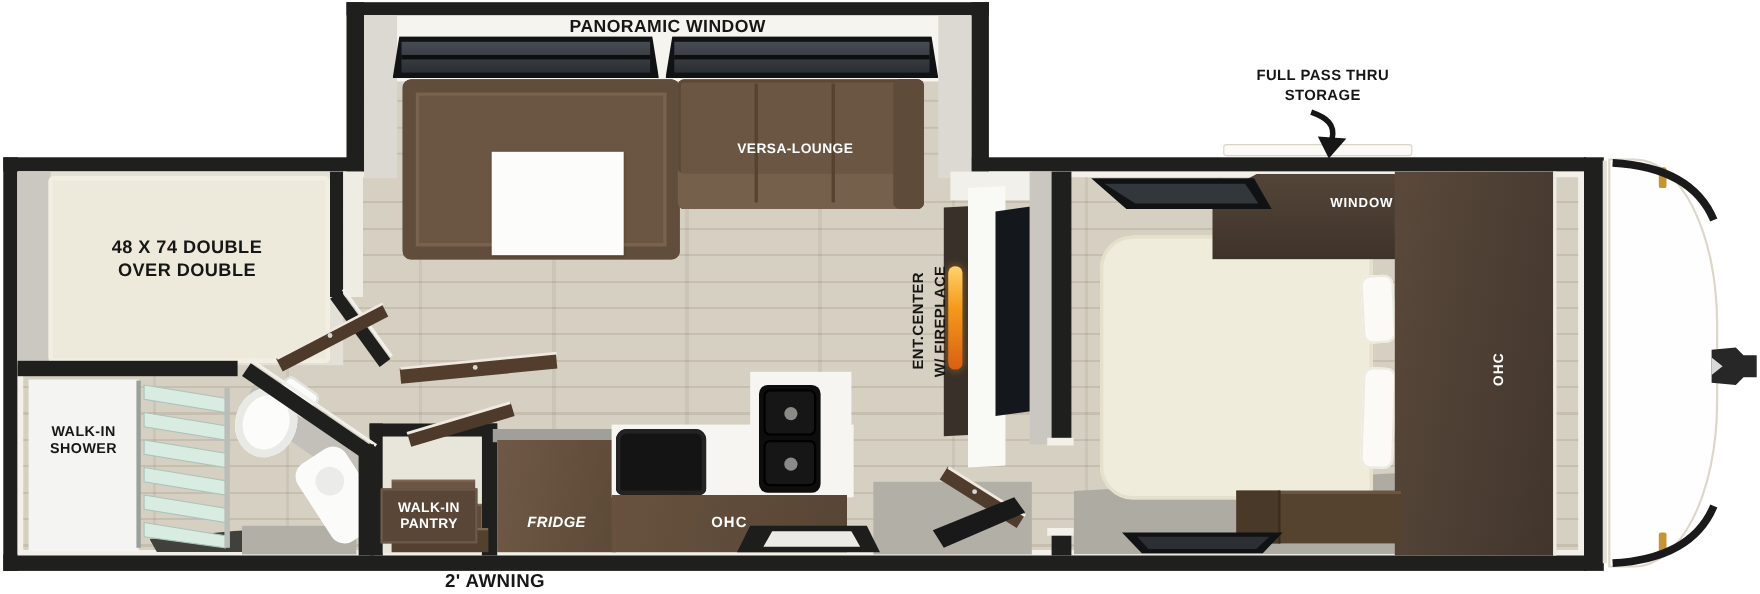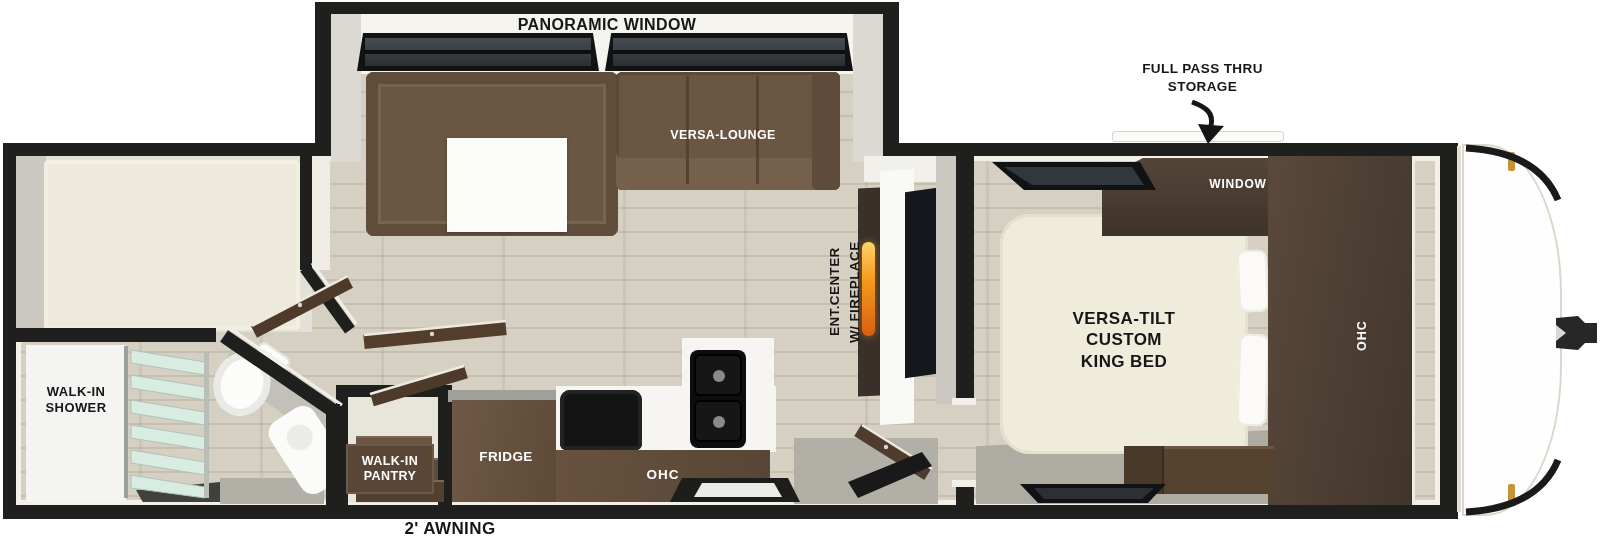--- a/index.html
+++ b/index.html
@@ -150,21 +150,21 @@
   #lbl-panoramic{left:331px;top:15px;width:552px;font-size:16px;}
   #lbl-passthru{left:1100px;top:60px;width:205px;font-size:13.5px;line-height:1.35;}
   #lbl-versalounge{left:633px;top:128px;width:180px;font-size:12.5px;}
   #lbl-bunk{left:60px;top:215px;width:220px;font-size:16.5px;}
   #lbl-closet{left:1180px;top:177px;width:116px;font-size:12px;letter-spacing:.8px;}
   #lbl-king{left:1012px;top:308px;width:224px;font-size:17px;}
   #lbl-bedohc{left:1348px;top:298px;width:30px;height:76px;font-size:12.5px;letter-spacing:1px;}
   #lbl-shower{left:28px;top:384px;width:96px;font-size:13px;}
   #lbl-ent{left:816px;top:206px;width:58px;height:172px;font-size:13.5px;line-height:1.5;}
   #lbl-pantry{font-size:12.5px;line-height:1.2;position:static;}
-  #lbl-fridge{left:452px;top:449px;width:108px;font-size:13.5px;}
+  #lbl-fridge{left:452px;top:467px;width:108px;font-size:13.5px;font-style:italic;}
   #lbl-kohc{left:556px;top:467px;width:214px;font-size:13.5px;letter-spacing:1px;}
   #lbl-awning{left:370px;top:518px;width:160px;font-size:17px;}
 </style>
 </head>
 <body>
 
 <div class="plan">
 
   <div class="abs" id="topwall-left"></div>
   <div class="abs" id="topwall-right"></div>
@@ -321,24 +321,23 @@
     <g>
       <path d="M1556,318 L1578,316 L1585,323 L1597,323 L1597,343 L1585,343 L1578,350 L1556,348 Z" fill="#272727"></path>
       <polygon points="1556,325 1566,333 1556,341" fill="#d9d9d9"></polygon>
     </g>
   </svg>
 
   <div class="lbl" id="lbl-panoramic">PANORAMIC WINDOW</div>
   <div class="lbl" id="lbl-passthru">FULL PASS THRU
 STORAGE</div>
   <div class="lbl lbl-w" id="lbl-versalounge">VERSA-LOUNGE</div>
+  <div class="lbl" id="lbl-bunk">48 X 74 DOUBLE
+OVER DOUBLE</div>
   <div class="lbl lbl-w" id="lbl-closet">WINDOW</div>
-  <div class="lbl" id="lbl-king">VERSA-TILT
-CUSTOM
-KING BED</div>
   <div class="lbl lbl-w vlbl" id="lbl-bedohc">OHC</div>
   <div class="lbl" id="lbl-shower">WALK-IN
 SHOWER</div>
   <div class="lbl vlbl" id="lbl-ent">ENT.CENTER
 W/ FIREPLACE</div>
   <div class="lbl lbl-w" id="lbl-fridge">FRIDGE</div>
   <div class="lbl lbl-w" id="lbl-kohc">OHC</div>
   <div class="lbl" id="lbl-awning">2' AWNING</div>
 </div>
 

